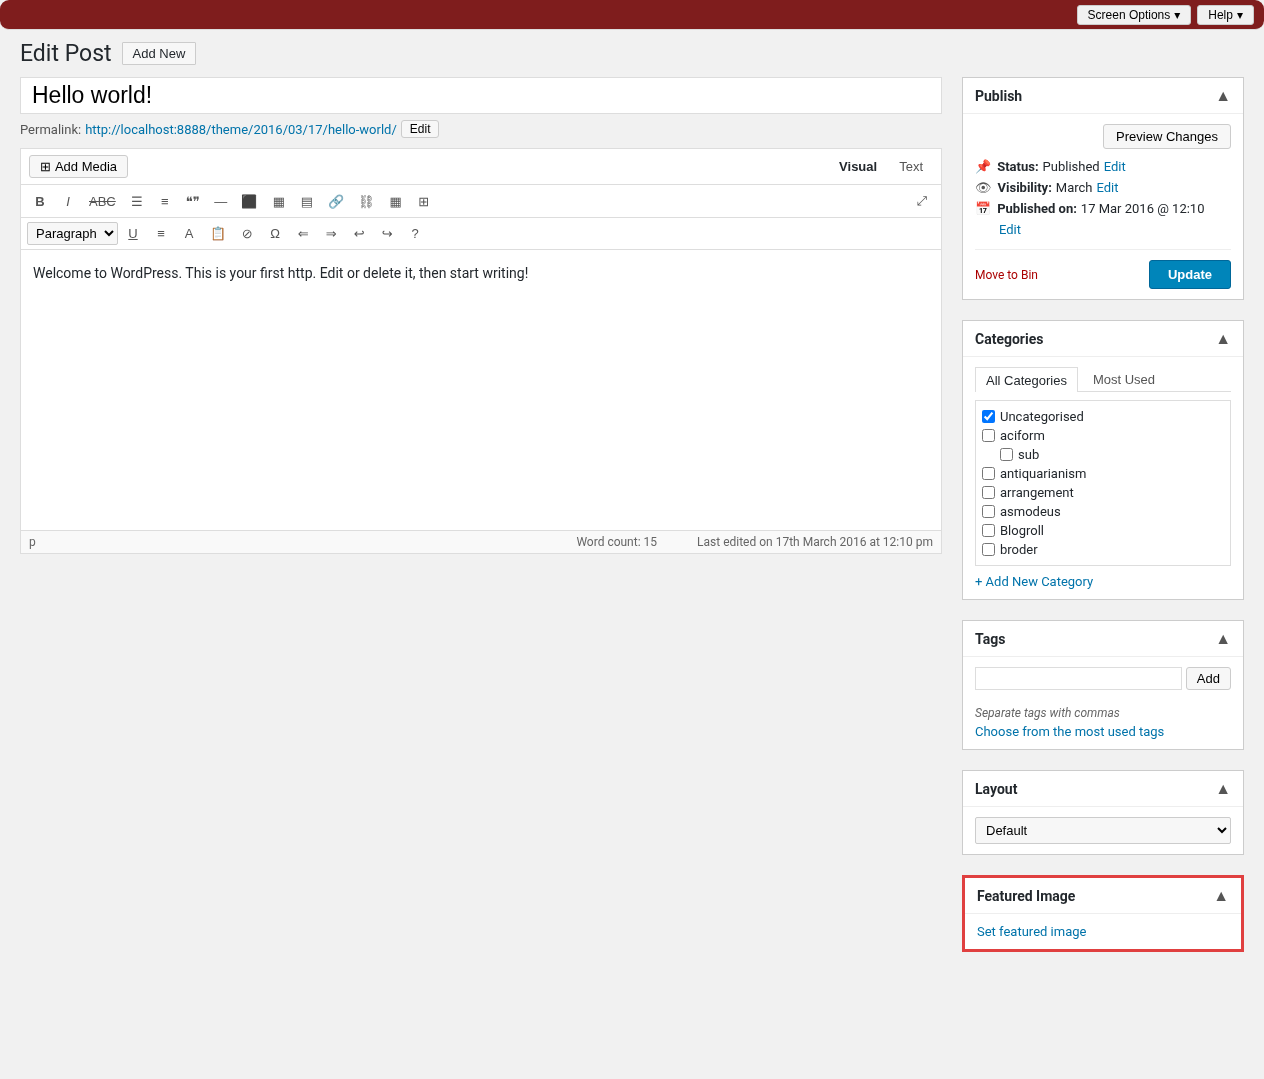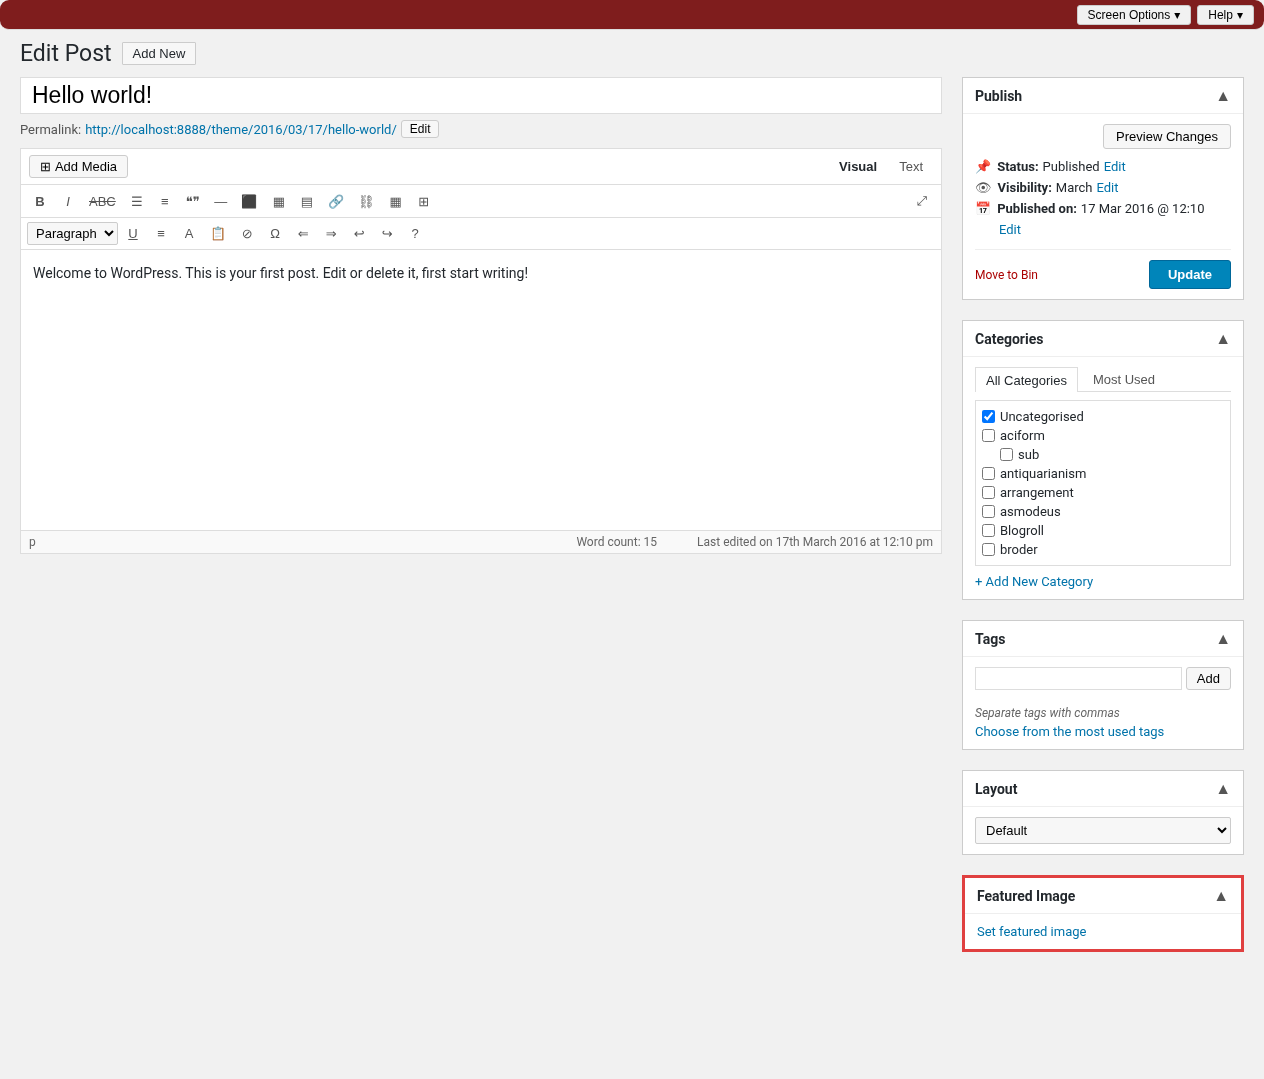--- a/index.html
+++ b/index.html
@@ -446,21 +446,21 @@
           <button class="toolbar-btn">⊘</button>
           <button class="toolbar-btn">Ω</button>
           <button class="toolbar-btn">⇐</button>
           <button class="toolbar-btn">⇒</button>
           <button class="toolbar-btn">↩</button>
           <button class="toolbar-btn">↪</button>
           <button class="toolbar-btn">?</button>
         </div>
 
         <div class="editor-content" contenteditable="true" style="">
-          <p>Welcome to WordPress. This is your first post. Edit or delete it, first start writing!</p>
+          <p>Welcome to WordPress. This is your first http. Edit or delete it, then start writing!</p>
         </div>
 
         <div class="editor-footer">
           <span>p</span>
           <div style="display:flex;gap:40px;">
             <span>Word count: 15</span>
             <span>Last edited on 17th March 2016 at 12:10 pm</span>
           </div>
         </div>
 

